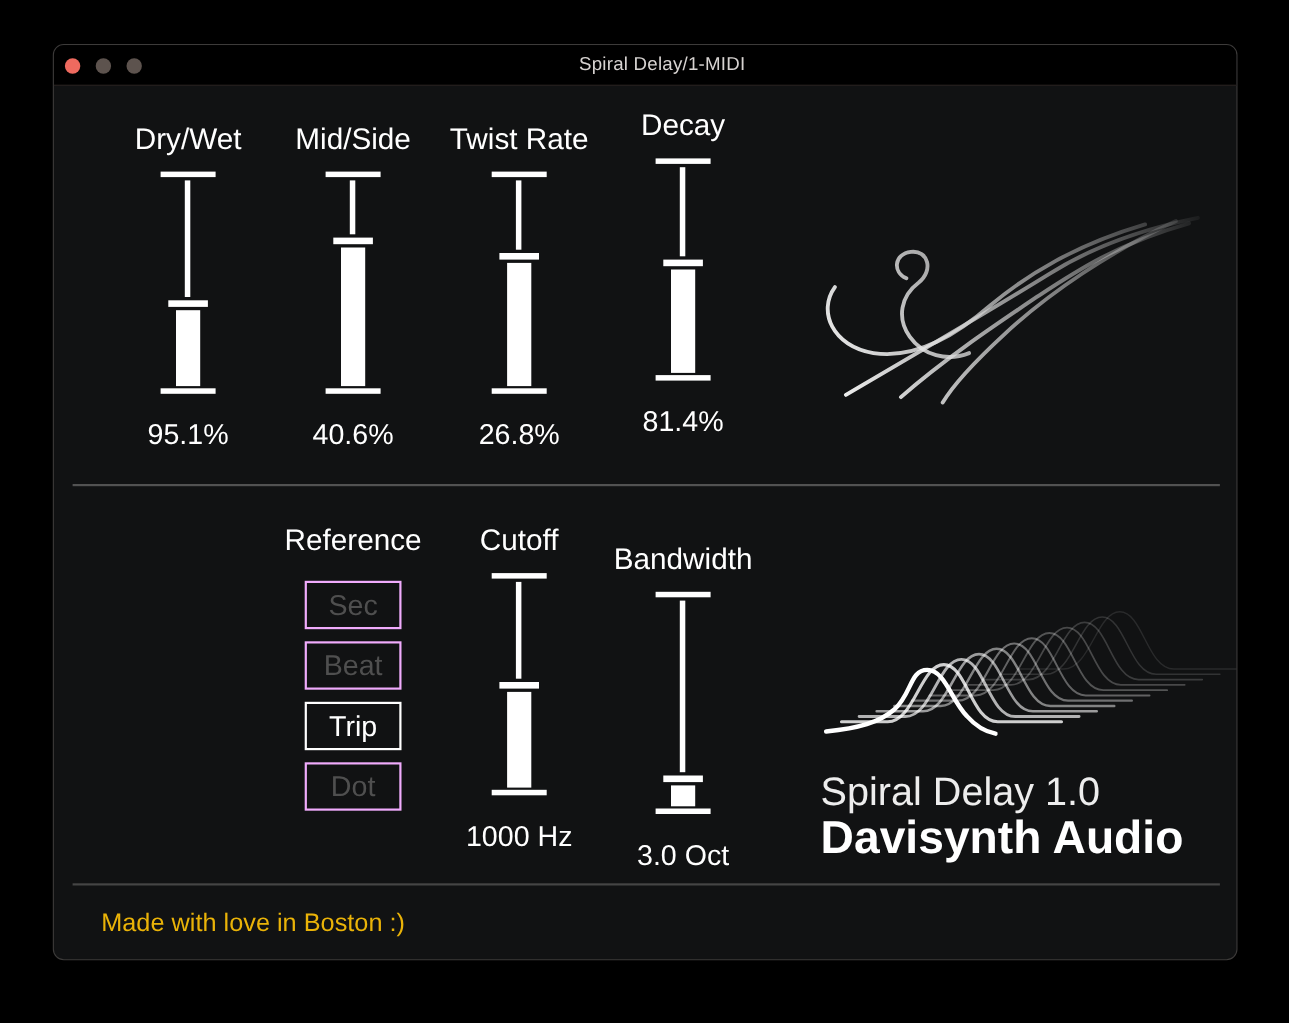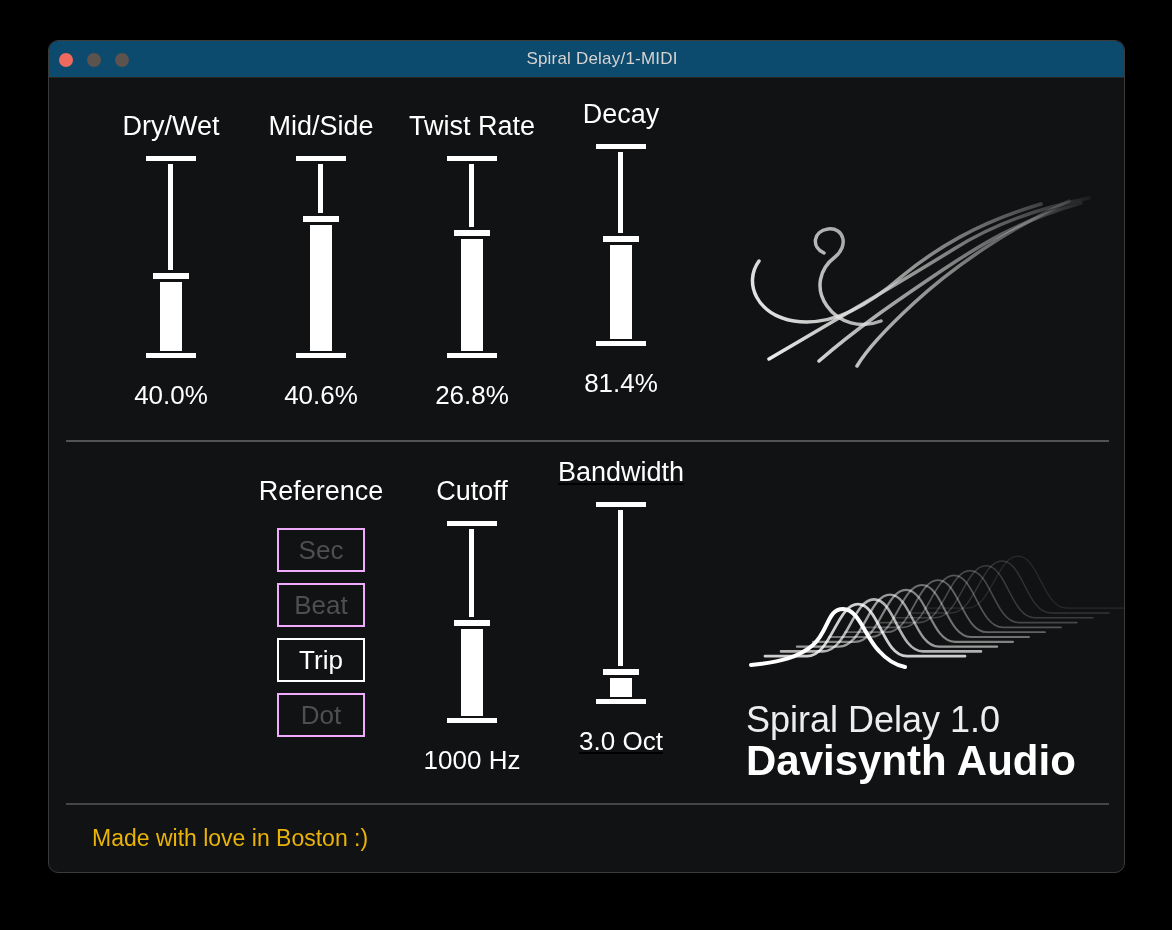--- a/index.html
+++ b/index.html
@@ -8,21 +8,21 @@
 
   .window {
     position:absolute; left:48px; top:40px; width:1077px; height:833px;
     background:#111213; border:1px solid #3d3b3a; border-radius:10px;
     overflow:hidden;
   }
 
   
   .titlebar {
     position:absolute; left:0; top:0; width:100%; height:37px;
-    background:#0c4a6e; border-bottom:1px solid #2b2523;
+    background:#000000; border-bottom:1px solid #2b2523;
     display:flex; align-items:center; justify-content:center;padding-left:31px;
   }
   .title-text { color:#d7d3d1; font-size:17px; letter-spacing:.2px; }
   .traffic { position:absolute; left:0; top:0; height:37px; display:flex;
              align-items:center; gap:14px; padding-left:10px; }
   .tl { width:14px; height:14px; border-radius:50%; }
   .tl.red { background:#ee6a5f; }
   .tl.gray { background:#5d534e; }
 
   
@@ -83,21 +83,21 @@
 
   <div class="param" style="left:52px; top:68px;">
     <div class="param-label">Dry/Wet</div>
     <div class="vslider" style="--h: 117px;">
       <div class="cap top"></div>
       <div class="trackline"></div>
       <div class="handle"></div>
       <div class="fill"></div>
       <div class="cap bottom"></div>
     </div>
-    <div class="param-value">40.0%</div>
+    <div class="param-value">95.1%</div>
   </div>
 
   <div class="param" style="left:202px; top:68px;">
     <div class="param-label">Mid/Side</div>
     <div class="vslider" style="--h: 60px;">
       <div class="cap top"></div>
       <div class="trackline"></div>
       <div class="handle"></div>
       <div class="fill"></div>
       <div class="cap bottom"></div>
@@ -164,21 +164,21 @@
     <div class="vslider" style="--h: 99px;">
       <div class="cap top"></div>
       <div class="trackline"></div>
       <div class="handle"></div>
       <div class="fill"></div>
       <div class="cap bottom"></div>
     </div>
     <div class="param-value">1000 Hz</div>
   </div>
 
-  <div class="param" style="left:502px; top:414px;text-decoration:underline;">
+  <div class="param" style="left:502px; top:450px;">
     <div class="param-label">Bandwidth</div>
     <div class="vslider" style="--h: 167px;">
       <div class="cap top"></div>
       <div class="trackline"></div>
       <div class="handle"></div>
       <div class="fill"></div>
       <div class="cap bottom"></div>
     </div>
     <div class="param-value">3.0 Oct</div>
   </div>

